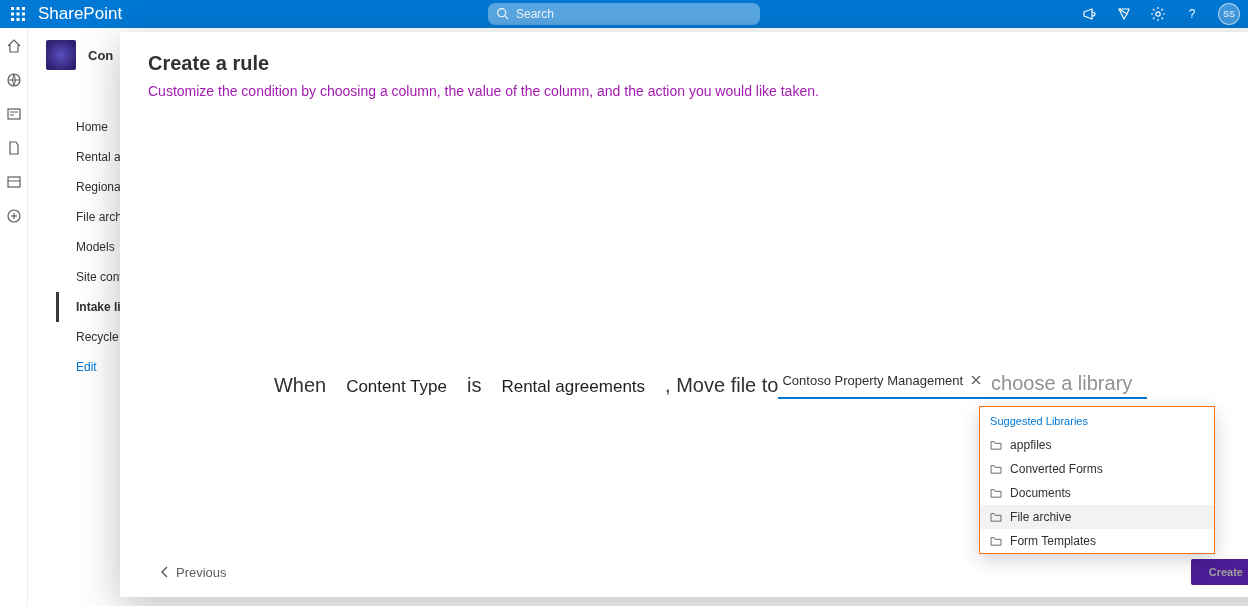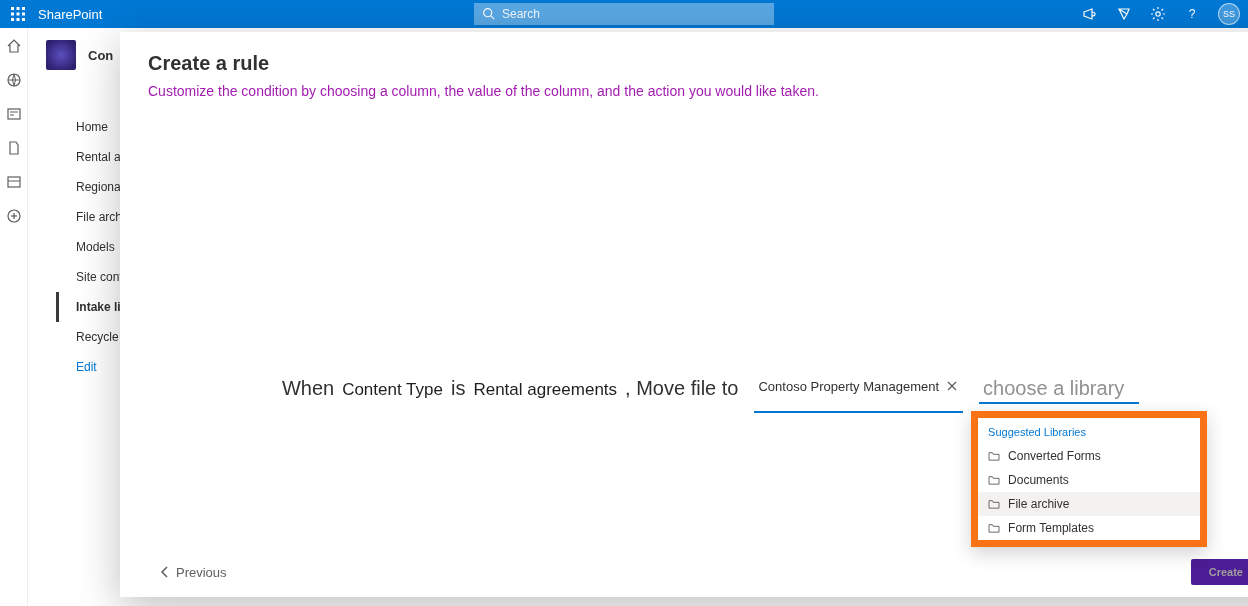--- a/index.html
+++ b/index.html
@@ -1,23 +1,23 @@
 <!DOCTYPE html>
 <html><head>
 <meta charset="utf-8">
 <style>
   * { box-sizing: border-box; margin: 0; padding: 0; font-family: "Segoe UI", Arial, sans-serif; }
   body { width: 1248px; height: 606px; overflow: hidden; background: #fff; position: relative; }
 
   
   .suite-bar { height: 28px; background: #0078d4; display: flex; align-items: center; color: #fff; padding: 0 8px; }
   .waffle { width: 20px; height: 20px; display: flex; align-items: center; justify-content: center; margin-right: 10px; cursor: pointer; }
-  .app-name { font-size: 13px; }
+  .app-name { font-size: 17px; }
   .search-wrap { position: absolute; left: 50%; transform: translateX(-50%); top: 3px; }
-  .search-box { width: 300px; height: 22px; background: rgba(255,255,255,0.35); border: none; border-radius: 0; padding: 0 8px 0 28px; font-size: 12px; color: #fff; }
+  .search-box { width: 272px; height: 22px; background: rgba(255,255,255,0.35); border: none; border-radius: 7px; padding: 0 8px 0 28px; font-size: 12px; color: #fff; }
   .search-box::placeholder { color: #fff; opacity: 0.9; }
   .search-icon-wrap { position: absolute; left: 8px; top: 4px; }
   .suite-right { margin-left: auto; display: flex; align-items: center; gap: 18px; }
   .suite-icon { width: 16px; height: 16px; display: flex; align-items: center; justify-content: center; cursor: pointer; }
   .avatar { width: 22px; height: 22px; border-radius: 50%; background: rgba(255,255,255,0.25); border: 1px solid rgba(255,255,255,0.6); display: flex; align-items: center; justify-content: center; font-size: 9px; color: #fff; cursor: pointer; }
 
   
   .left-rail { position: absolute; left: 0; top: 28px; bottom: 0; width: 28px; background: #fff; border-right: 1px solid #eee; display: flex; flex-direction: column; align-items: center; padding-top: 10px; gap: 18px; }
   .rail-icon { width: 16px; height: 16px; color: #605e5c; cursor: pointer; }
 
@@ -48,40 +48,40 @@
     z-index: 50;
     display: flex; flex-direction: column;
   }
   .modal-header { padding: 20px 28px 4px; }
   .modal-title { font-size: 20px; font-weight: 600; color: #323130; margin-bottom: 8px; }
   .modal-sub { font-size: 14px; color: #a21caf; }
   .modal-close { position: absolute; right: 18px; top: 18px; width: 20px; height: 20px; cursor: pointer; color: #605e5c; display:flex; align-items:center; justify-content:center; }
 
   .modal-body { flex: 1; position: relative; }
   .rule-sentence { position: absolute; top: 250px; left: 0; right: 0; text-align: center; font-size: 20px; color: #323130; }
-  .rule-line { display: inline-flex; align-items: baseline; gap: 2px; flex-wrap: wrap; justify-content: center; }
+  .rule-line { display: inline-flex; align-items: baseline; gap: 14px; flex-wrap: wrap; justify-content: center; }
   .rule-word { font-size: 20px; }
   .rule-fill { font-size: 17px; color: #201f1e; padding: 0 6px 2px; border-bottom: 1px solid transparent; }
-  .rule-line2 { margin-top: 24px; display: inline-flex; align-items: flex-start; gap: 16px; }
+  .rule-line2 { margin-top: 18px; display: inline-flex; align-items: center; }
   .chip {
     display: inline-flex; align-items: center; gap: 8px;
-    border-bottom: 2px solid #0078d4; padding: 2px 4px 17px; font-size: 13px; color: #323130;
+    border-bottom: 2px solid #0078d4; padding: 2px 4px 9px; font-size: 13px; color: #323130;
   }
   .chip-x { width: 12px; height: 12px; color: #605e5c; cursor: pointer; }
   .lib-input-wrap { position: relative; display: inline-block; }
   .lib-input {
     border: none; border-bottom: 2px solid #0078d4; font-size: 20px; color: #605e5c;
     padding: 0 4px 2px; width: 160px; outline: none; background: transparent;
   }
   .lib-input::placeholder { color: #929190; font-style: normal; }
 
   
   .dropdown {
     position: absolute; top: 34px; left: -8px; width: 236px;
-    background: #fff; border: 7px solid #f97316; box-shadow: 0 6px 18px rgba(0,0,0,0.18);
+    background: #fff; border: 1px solid #f97316; box-shadow: 0 6px 18px rgba(0,0,0,0.18);
     z-index: 60; text-align: left;
   }
   .dd-header { font-size: 11px; color: #0078d4; padding: 8px 10px 6px; }
   .dd-item { display: flex; align-items: center; gap: 8px; padding: 5px 10px; font-size: 12px; color: #323130; cursor: pointer; }
   .dd-item.hover { background: #f3f2f1; }
   .dd-folder { width: 12px; height: 10px; }
 
   
   .modal-footer { height: 50px; border-top: 0; display: flex; align-items: center; padding: 0 40px; }
   .prev-link { display: flex; align-items: center; gap: 6px; font-size: 13px; color: #605e5c; cursor: pointer; }
@@ -276,20 +276,26 @@
           </span>
         </span>
         <span class="lib-input-wrap">
           <input class="lib-input" placeholder="choose a library" style="">
           <div class="dropdown">
             <div class="dd-header">Suggested Libraries</div>
             <div class="dd-item">
               <svg class="dd-folder" viewBox="0 0 14 12">
                   <path d="M1 2 L5 2 L6 4 L13 4 L13 11 L1 11 Z" fill="none" stroke="#605e5c" stroke-width="1.1"></path>
                 </svg>
+              <span>appfiles</span>
+            </div>
+            <div class="dd-item">
+              <svg class="dd-folder" viewBox="0 0 14 12">
+                  <path d="M1 2 L5 2 L6 4 L13 4 L13 11 L1 11 Z" fill="none" stroke="#605e5c" stroke-width="1.1"></path>
+                </svg>
               <span>Converted Forms</span>
             </div>
             <div class="dd-item">
               <svg class="dd-folder" viewBox="0 0 14 12">
                   <path d="M1 2 L5 2 L6 4 L13 4 L13 11 L1 11 Z" fill="none" stroke="#605e5c" stroke-width="1.1"></path>
                 </svg>
               <span>Documents</span>
             </div>
             <div class="dd-item hover">
               <svg class="dd-folder" viewBox="0 0 14 12">

